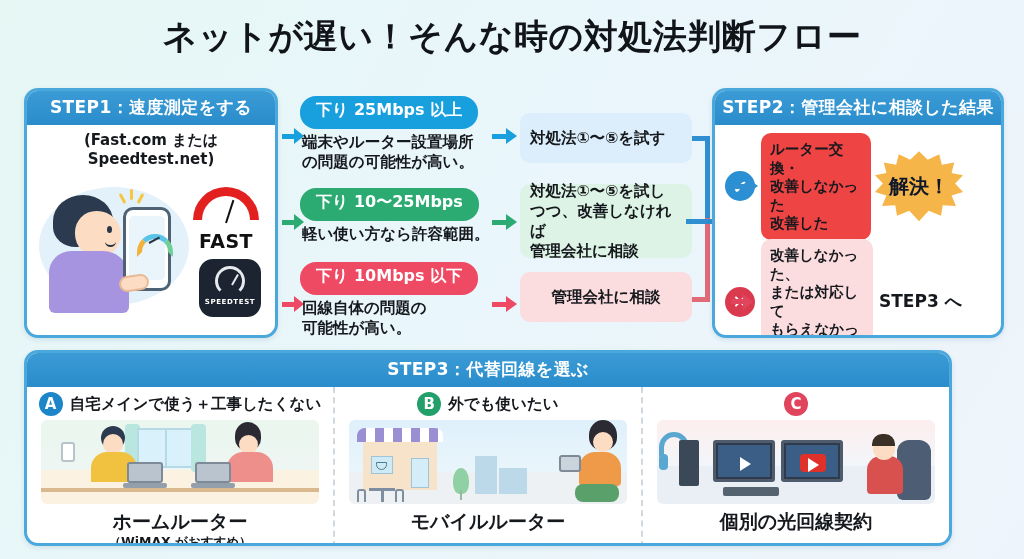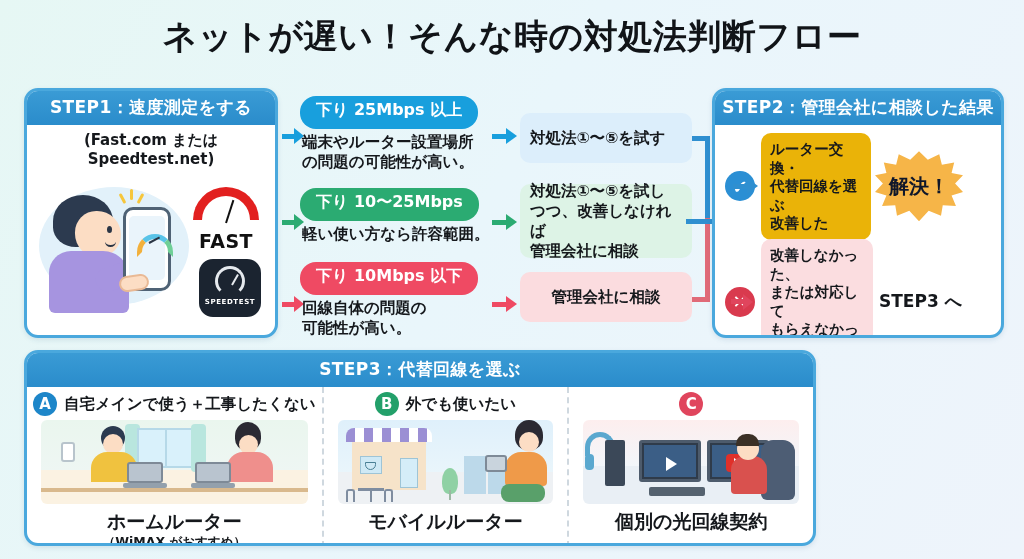--- a/index.html
+++ b/index.html
@@ -141,39 +141,39 @@
   .ab-pink  { background:#fbdcdf; }
 
   
   .conn { position:absolute; }
 
   
   #step2 { left: 712px; top: 88px; width: 292px; height: 250px; }
   .res-row { position:absolute; display:flex; align-items:center; }
   .res-card { border-radius:10px; padding:7px 9px; font-size:14.5px;
     font-weight:700; line-height:1.28; color:#15181c; }
-  .res-card.ok { background:#eab308; }
+  .res-card.ok { background:#ef4444; }
   .res-card.ng { background:#fbdde0; }
   .mark { width:30px; height:30px; border-radius:50%; flex:none;
     display:flex; align-items:center; justify-content:center;
     color:#fff; font-size:18px; font-weight:700; }
   .mark.ok { background:#2b8fd4; }
   .mark.ng { background:#d93a4e; }
   .burst {
     width:88px; height:70px; display:flex; align-items:center; justify-content:center;
     background:#f6b548; color:#0f172a; font-size:20px; font-weight:700;
     clip-path: polygon(50% 0%, 60% 12%, 73% 4%, 76% 19%, 90% 16%, 87% 31%,
       100% 34%, 91% 46%, 100% 58%, 87% 63%, 92% 78%, 77% 77%, 75% 92%,
       61% 85%, 50% 100%, 39% 85%, 25% 92%, 23% 77%, 8% 78%, 13% 63%,
       0% 58%, 9% 46%, 0% 34%, 13% 31%, 10% 16%, 24% 19%, 27% 4%, 40% 12%);
   }
   .step3-link { font-size:17px; font-weight:700; color:#15181c; white-space:nowrap; }
 
   
-  #step3 { left:24px; top:350px; width:792px; height:196px; }
+  #step3 { left:24px; top:350px; width:928px; height:196px; }
   .s3-grid { display:flex; height:160px; }
   .s3-col { flex:1; position:relative; padding:4px 6px 0; }
   .s3-col + .s3-col { border-left:2px dashed #cfd8df; }
   .s3-head { display:flex; align-items:center; justify-content:center; gap:7px; height:26px; }
   .s3-circ { width:24px; height:24px; border-radius:50%; color:#fff;
     font-size:15px; font-weight:700; display:flex; align-items:center;
     justify-content:center; flex:none; }
   .s3-circ.a { background:#1d86c9; }
   .s3-circ.b { background:#23a06a; }
   .s3-circ.c { background:#e0455d; }
@@ -365,21 +365,21 @@
   <div class="head" style="border-left:12px solid #2f8fd0;"></div>
 </div>
 
 <div class="panel" id="step2">
   <div class="panel-head">STEP2：管理会社に相談した結果</div>
 
   <div class="res-row" style="left:10px; top:42px;">
     <div class="mark ok">✔</div>
     <div class="res-card ok" style="margin-left:6px; width:110px;">
       <div>ルーター交換・</div>
-      <div>代替回線を選ぶ</div>
+      <div>改善しなかった</div>
       <div>改善した</div>
     </div>
     <div class="arrow-right" style="margin-left:8px;">
       <div class="shaft" style="width:14px; background:#2f8fd0;"></div>
       <div class="head" style="border-left:11px solid #2f8fd0;"></div>
     </div>
     <div class="burst" style="margin-left:4px;">
       <span>解決！</span>
     </div>
   </div>

